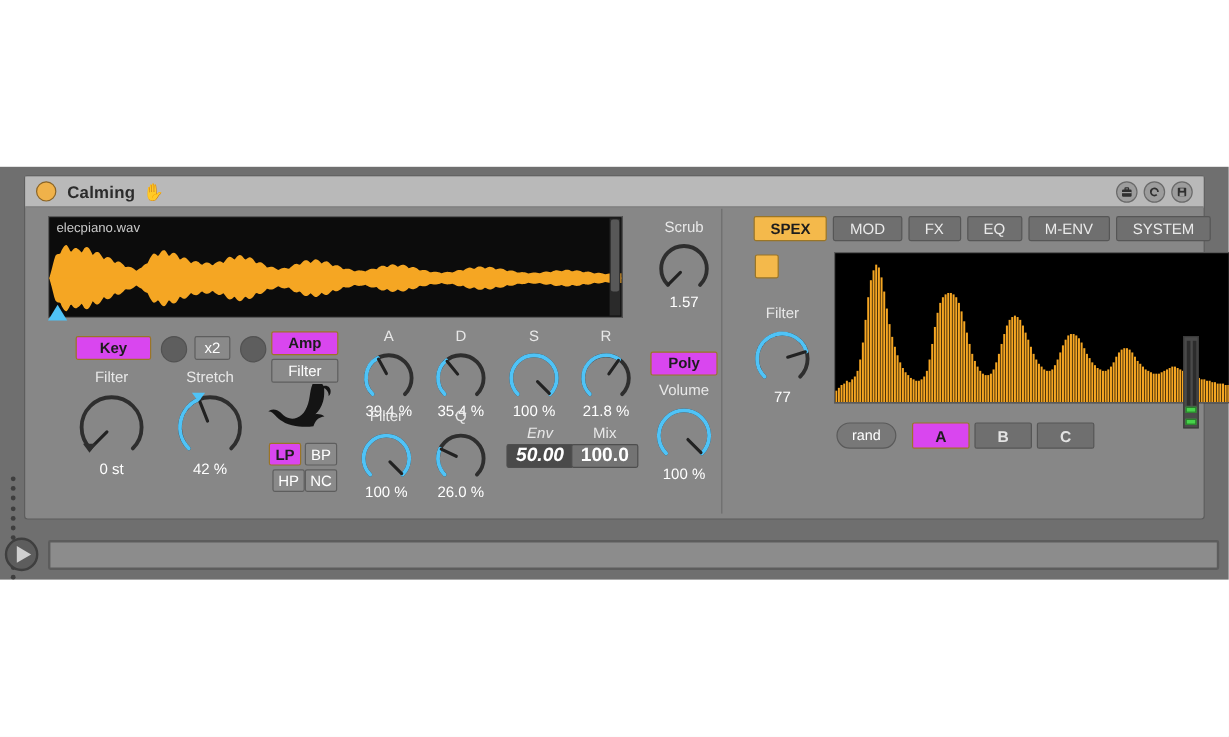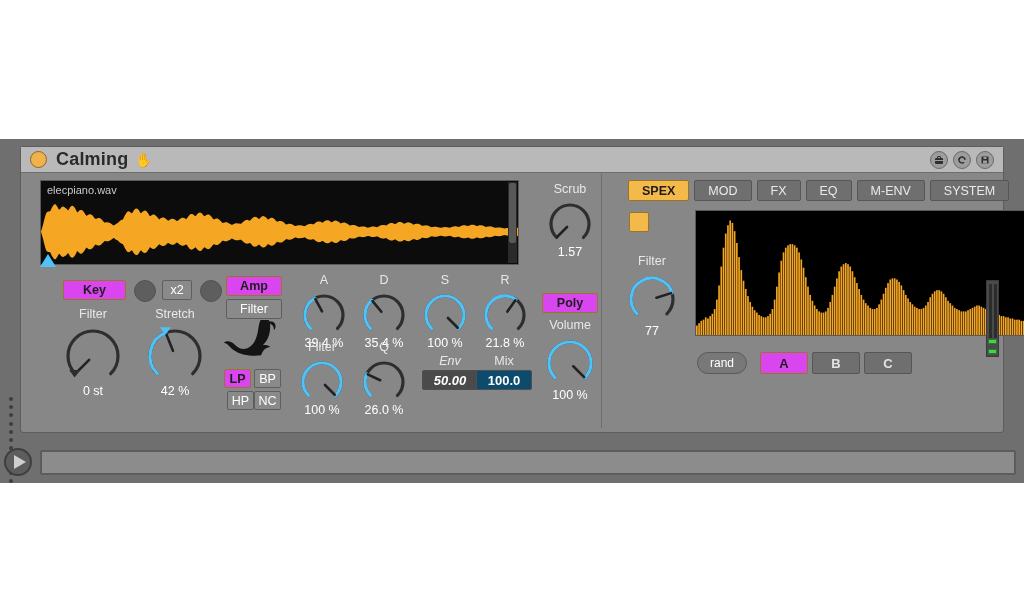--- a/index.html
+++ b/index.html
@@ -29,21 +29,21 @@
   .titlebar{
     position:absolute;left:0;top:0;right:0;height:25px;
     background:#b9b9b9;border-bottom:1px solid #6d6d6d;
     display:flex;align-items:center;
   }
   .t-dot{
     width:15px;height:15px;border-radius:50%;background:#f0b24a;
     border:1px solid #8a6426;margin-left:9px;flex:0 0 auto;
   }
   .t-title{
-    margin-left:9px;font-size:18px;font-weight:bold;color:#2b2b2b;letter-spacing:.2px;
+    margin-left:9px;font-size:14px;font-weight:bold;color:#2b2b2b;letter-spacing:.2px;
   }
   .t-hand{margin-left:7px;font-size:14px;line-height:1;color:#6f5de0;}
   .t-icons{margin-left:auto;margin-right:9px;display:flex;gap:5px;align-items:center;}
   .t-ic{
     width:16px;height:16px;border-radius:50%;
     background:#9d9d9d;border:1px solid #6a6a6a;
     display:flex;align-items:center;justify-content:center;
   }
   .t-ic svg{display:block;}
 
@@ -87,26 +87,26 @@
     border:1px solid #5a5a5a;
   }
   .btn.on{background:#d946ef;color:#1d1d1d;border-color:#9a7526;font-weight:bold;}
   .btn.off{background:#6f6f6f;color:#e3e3e3;border-color:#565656;}
   .btn.off2{background:#8a8a8a;color:#ffffff;border-color:#5e5e5e;}
 
   .circbtn{border-radius:50%;background:#5e5e5e;border:1px solid #525252;}
 
   
   .numbox{
-    font-size:13px;color:#ffffff;text-align:center;border-radius:2px;
+    font-size:16px;color:#ffffff;text-align:center;border-radius:2px;
     display:flex;align-items:center;justify-content:center;
     border:1px solid #4e4e4e;box-sizing:border-box;font-weight:bold;
   }
   .numbox.dark{background:#4a4a4a;}
-  .numbox.blue{background:#0c4a6e;}
+  .numbox.blue{background:#737373;}
 
   
   .cat{position:absolute;}
 
   
   .rightpane{position:absolute;left:581px;top:25px;right:0;bottom:0;}
   .tabs{position:absolute;left:26px;top:8px;display:flex;gap:5px;}
   .tab{
     height:21px;padding:0 13px;font-size:12.5px;border-radius:2px;
     display:flex;align-items:center;justify-content:center;box-sizing:border-box;

